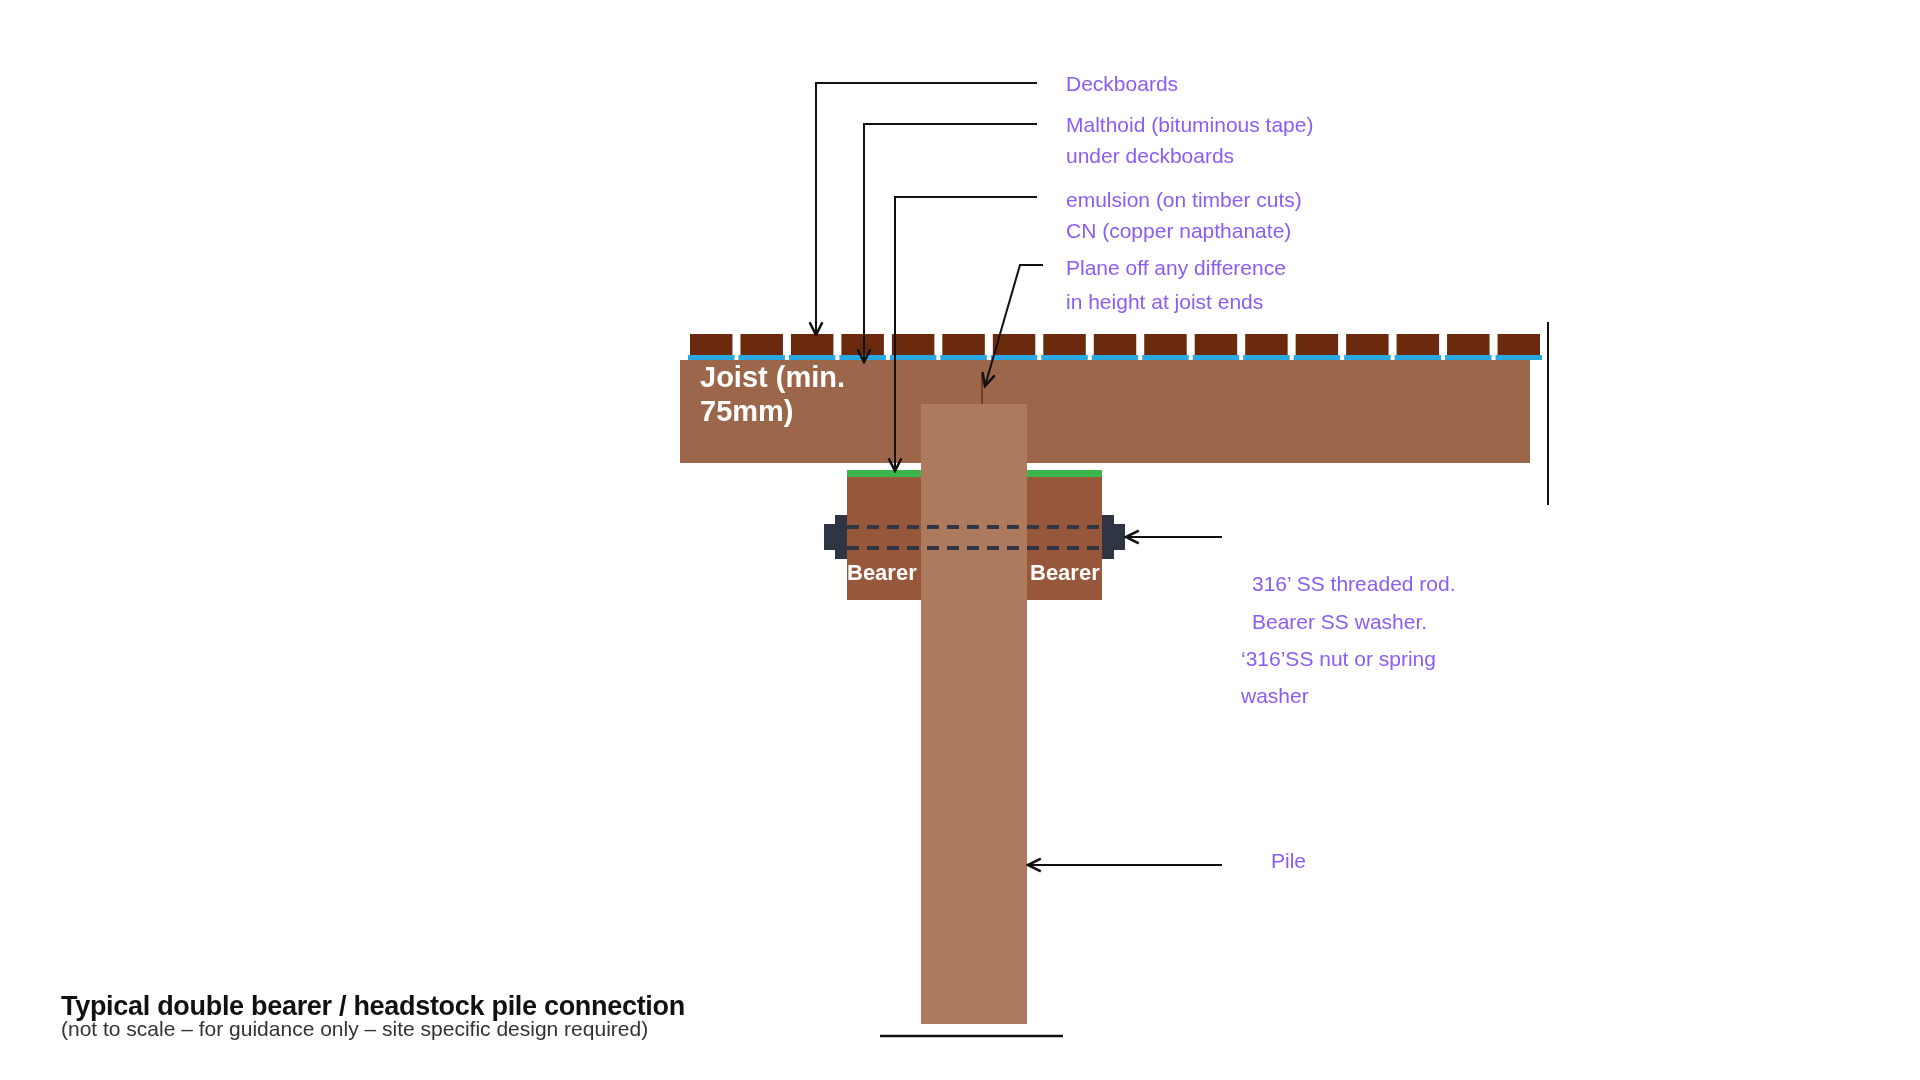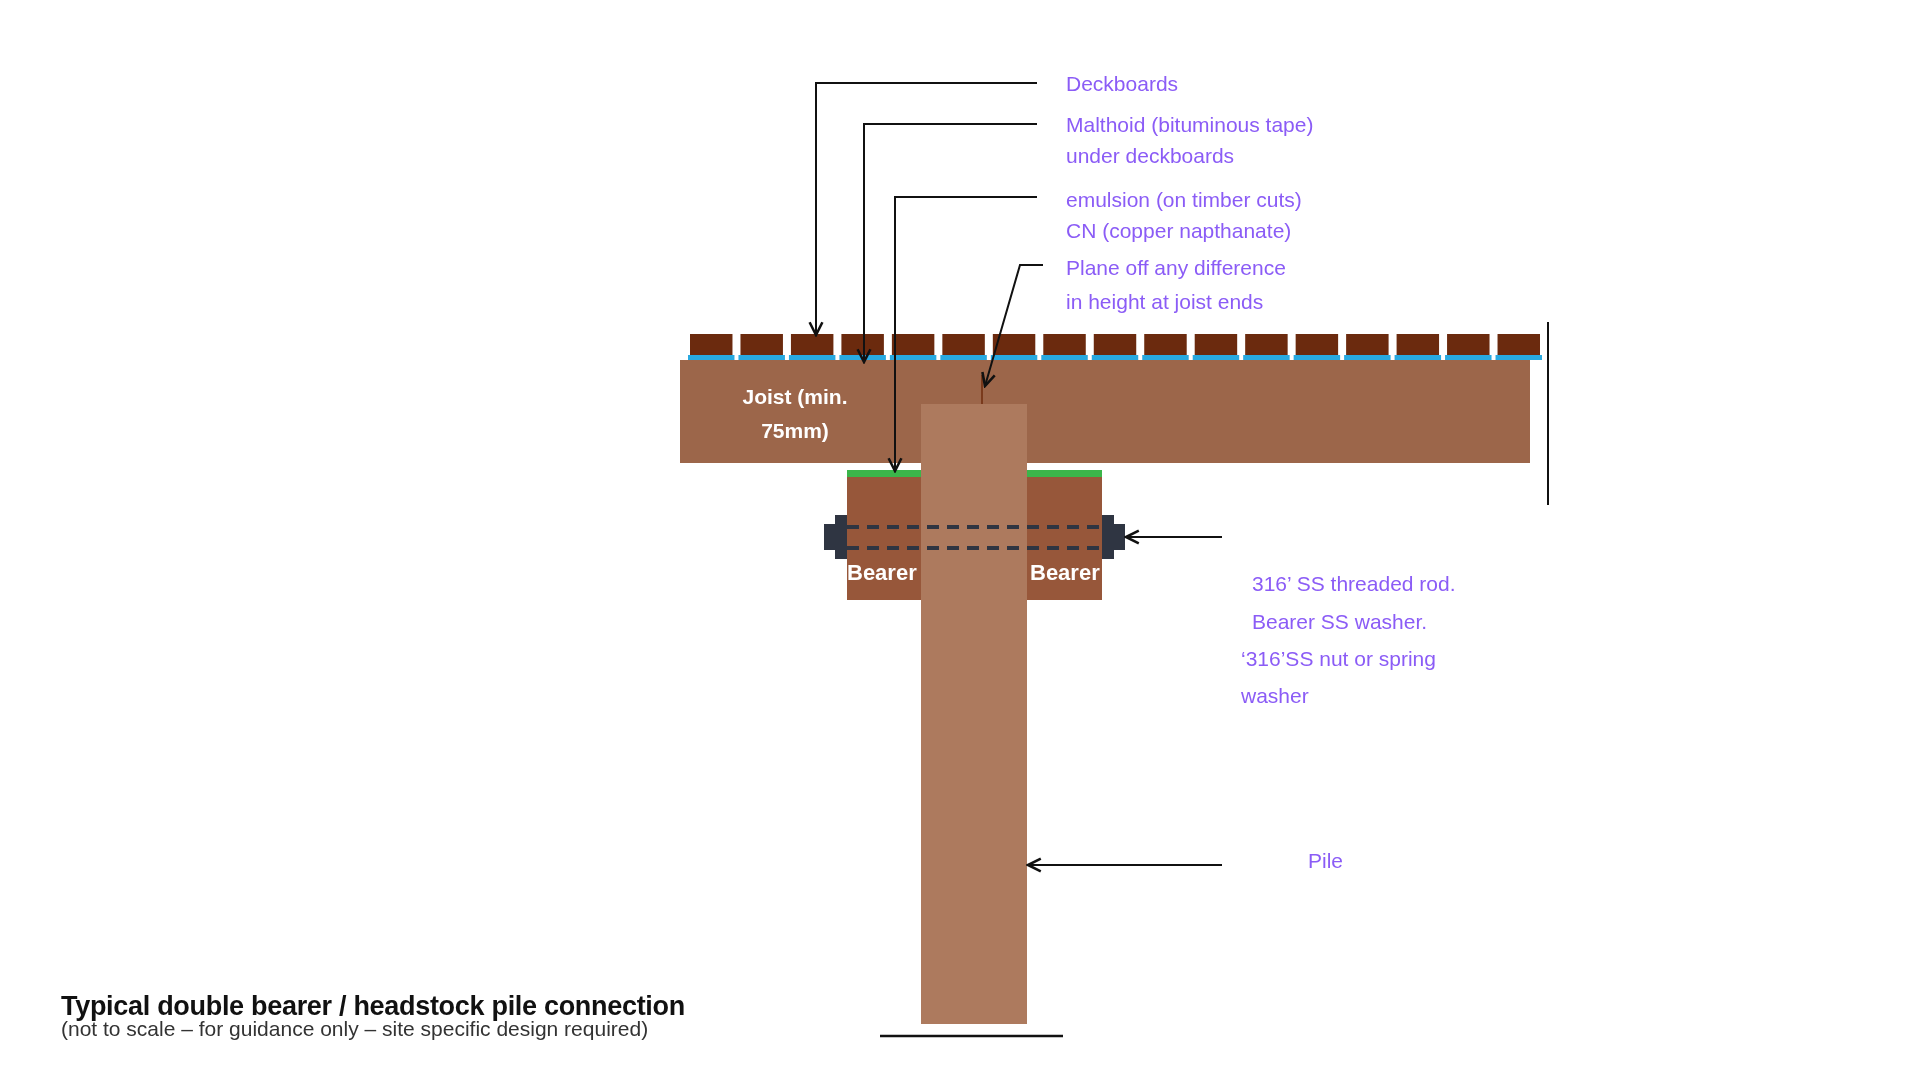--- a/index.html
+++ b/index.html
@@ -7,21 +7,21 @@
          font-family: "Liberation Sans", sans-serif; }
   #diagram { position: absolute; left: 0; top: 0; }
   .label { position: absolute; font-family: "Liberation Sans", sans-serif; font-size: 21px;
            color: #8b5cf6; line-height: 31px; white-space: nowrap; }
   .title { position: absolute; left: 61px; top: 978px; font-size: 27px; font-weight: bold; color: #111;
            font-family: "Liberation Sans", sans-serif; white-space: nowrap; letter-spacing: -0.3px; margin-top: 13px; }
   .subtitle { position: absolute; left: 61px; top: 1017px; font-size: 21px; color: #333;
               font-family: "Liberation Sans", sans-serif; white-space: nowrap; }
   .inner { position: absolute; color: #ffffff; font-weight: bold;
            font-family: "Liberation Sans", sans-serif; white-space: nowrap; }
-  .joist-label { left: 700px; top: 380px; width: 190px; text-align: center; font-size: 21px; line-height: 34px; }
+  .joist-label { left: 700px; top: 360px; width: 190px; text-align: left; font-size: 29px; line-height: 34px; }
   .bearer-label { font-size: 22px; top: 560px; }
 </style>
 </head>
 <body>
 
 <svg id="diagram" width="1920" height="1080" viewBox="0 0 1920 1080">
   <defs>
     <marker id="arrow" viewBox="0 0 10 10" refX="9" refY="5" markerWidth="8" markerHeight="8" orient="auto-start-reverse">
       <path d="M1,1 L9,5 L1,9" fill="none" stroke="#111" stroke-width="1.6"></path>
     </marker>
@@ -116,18 +116,18 @@
   <div>in height at joist ends</div>
 </div>
 <div class="label" style="left:1252px; top:521px; line-height:38px;margin-top:44px;">
   <div>316’ SS threaded rod.</div>
   <div>Bearer SS washer.</div>
 </div>
 <div class="label" style="left:1241px; top:640px; line-height:37px;">
   <div>‘316’SS nut or spring</div>
   <div>washer</div>
 </div>
-<div class="label" style="left:1308px; top:845px;text-align:right;">
+<div class="label" style="left:1271px; top:845px;text-align:right;">
   <div>Pile</div>
 </div>
 
 <div class="title">Typical double bearer / headstock pile connection</div>
 <div class="subtitle">(not to scale – for guidance only – site specific design required)</div>
 
 </body></html>

